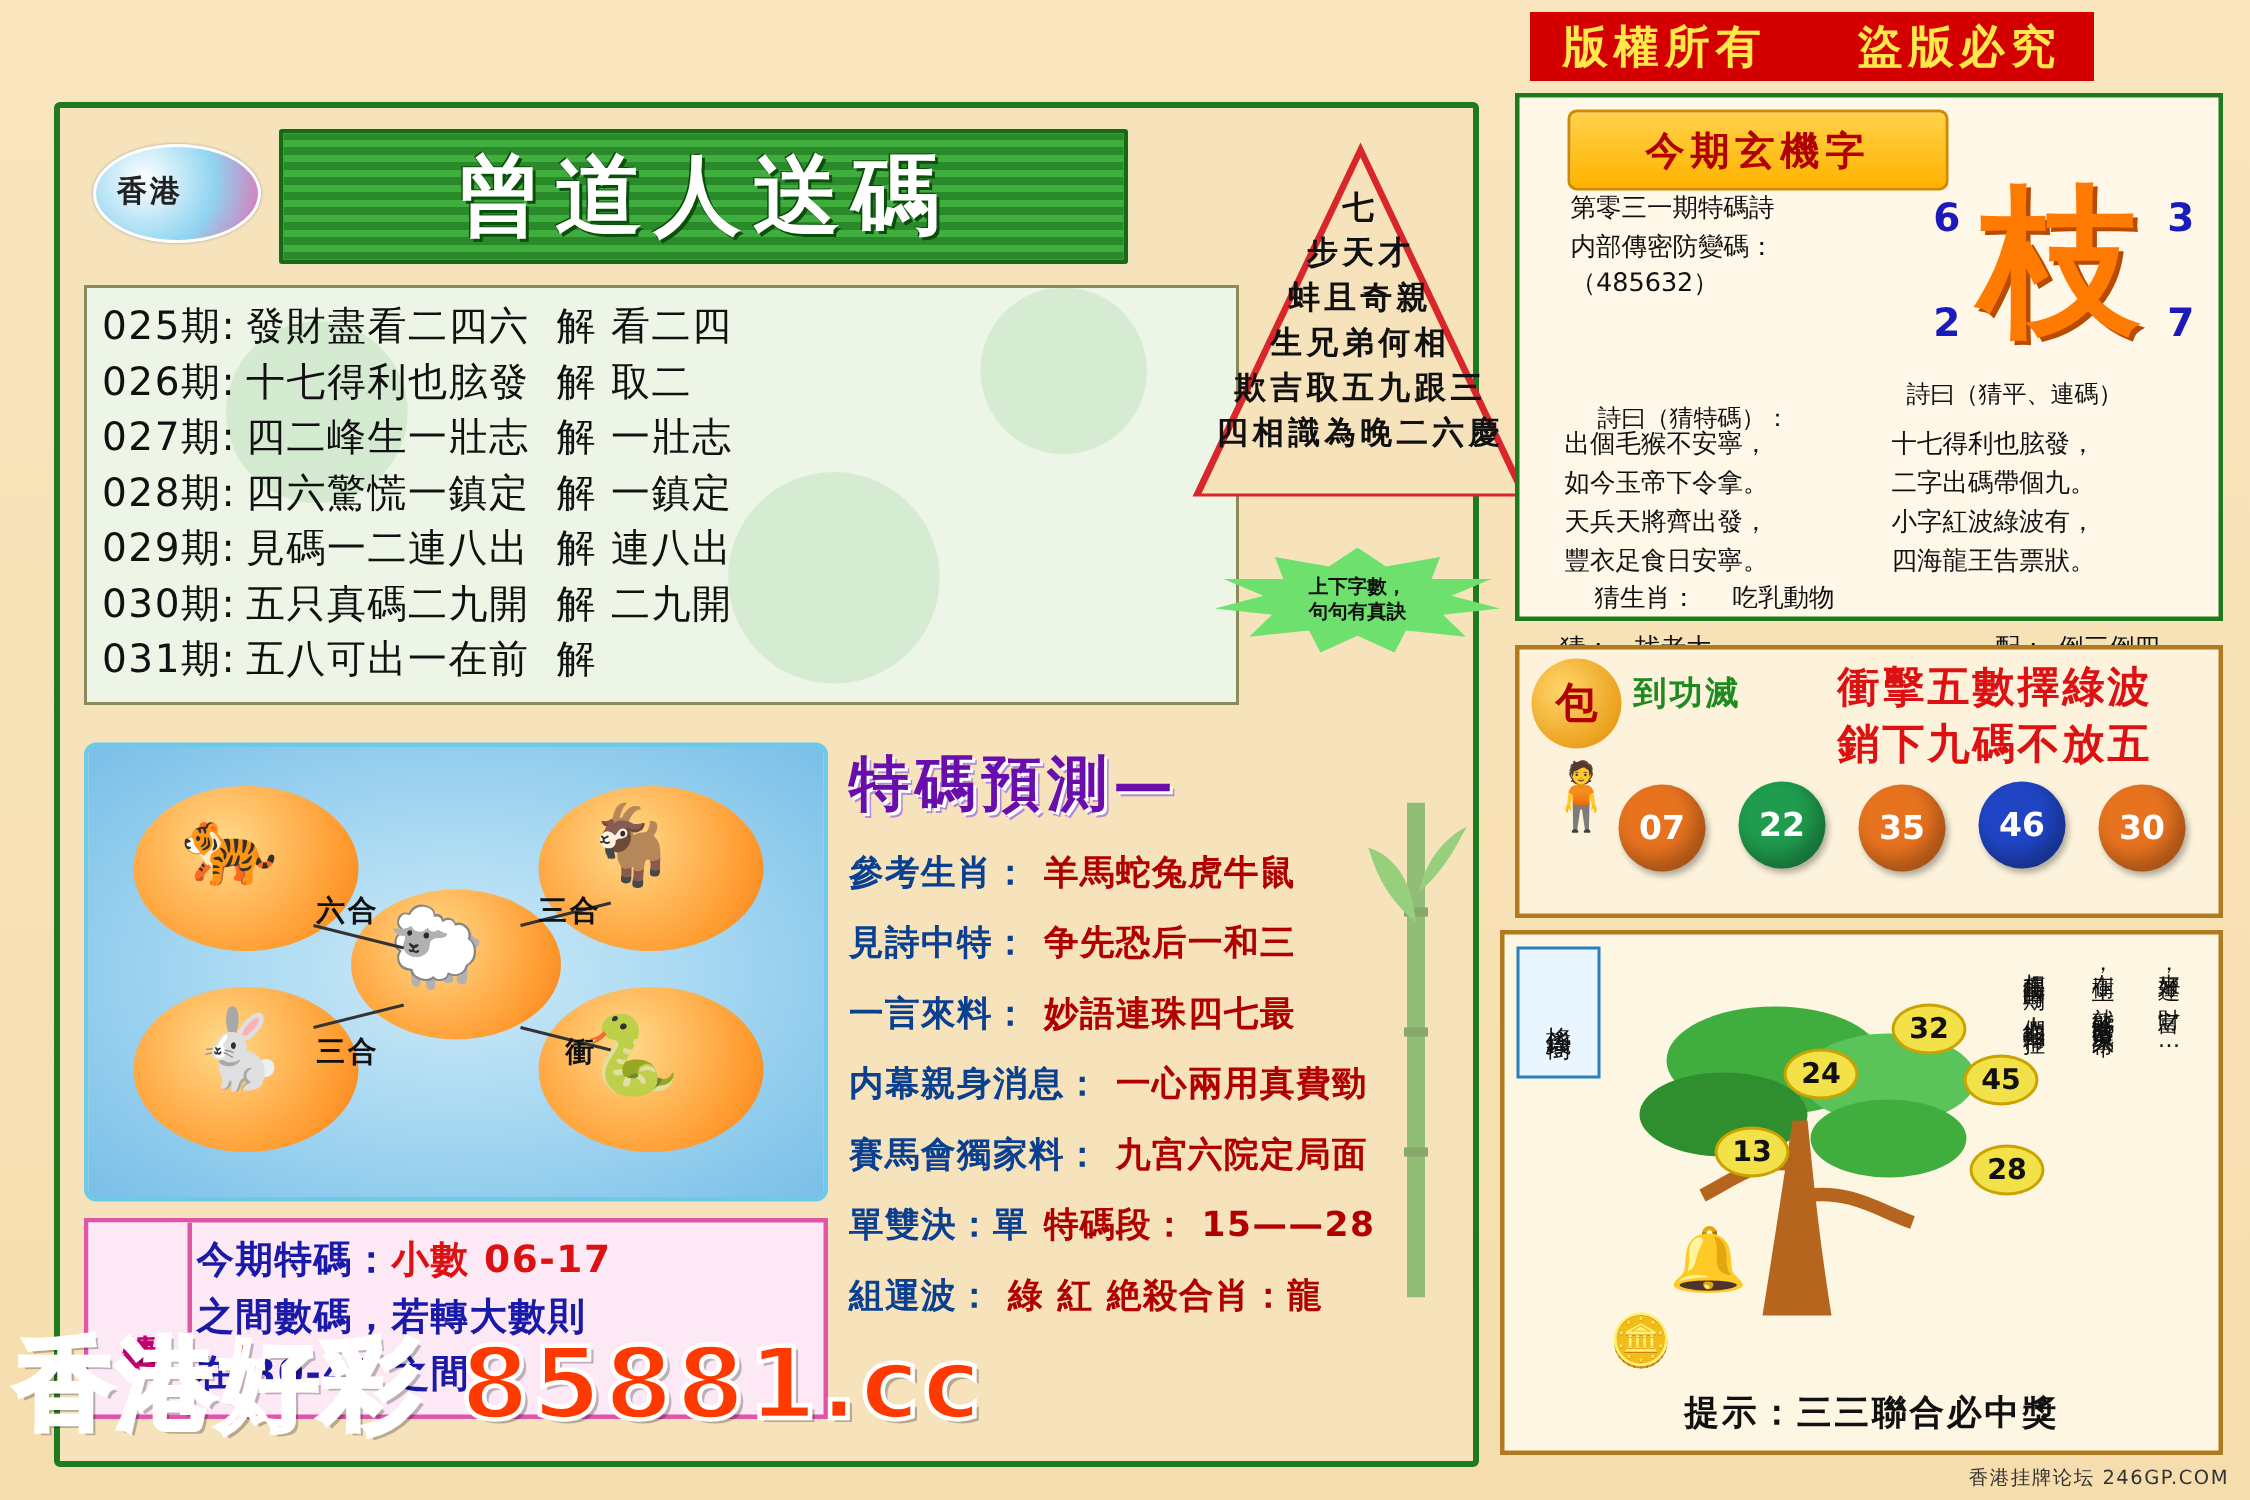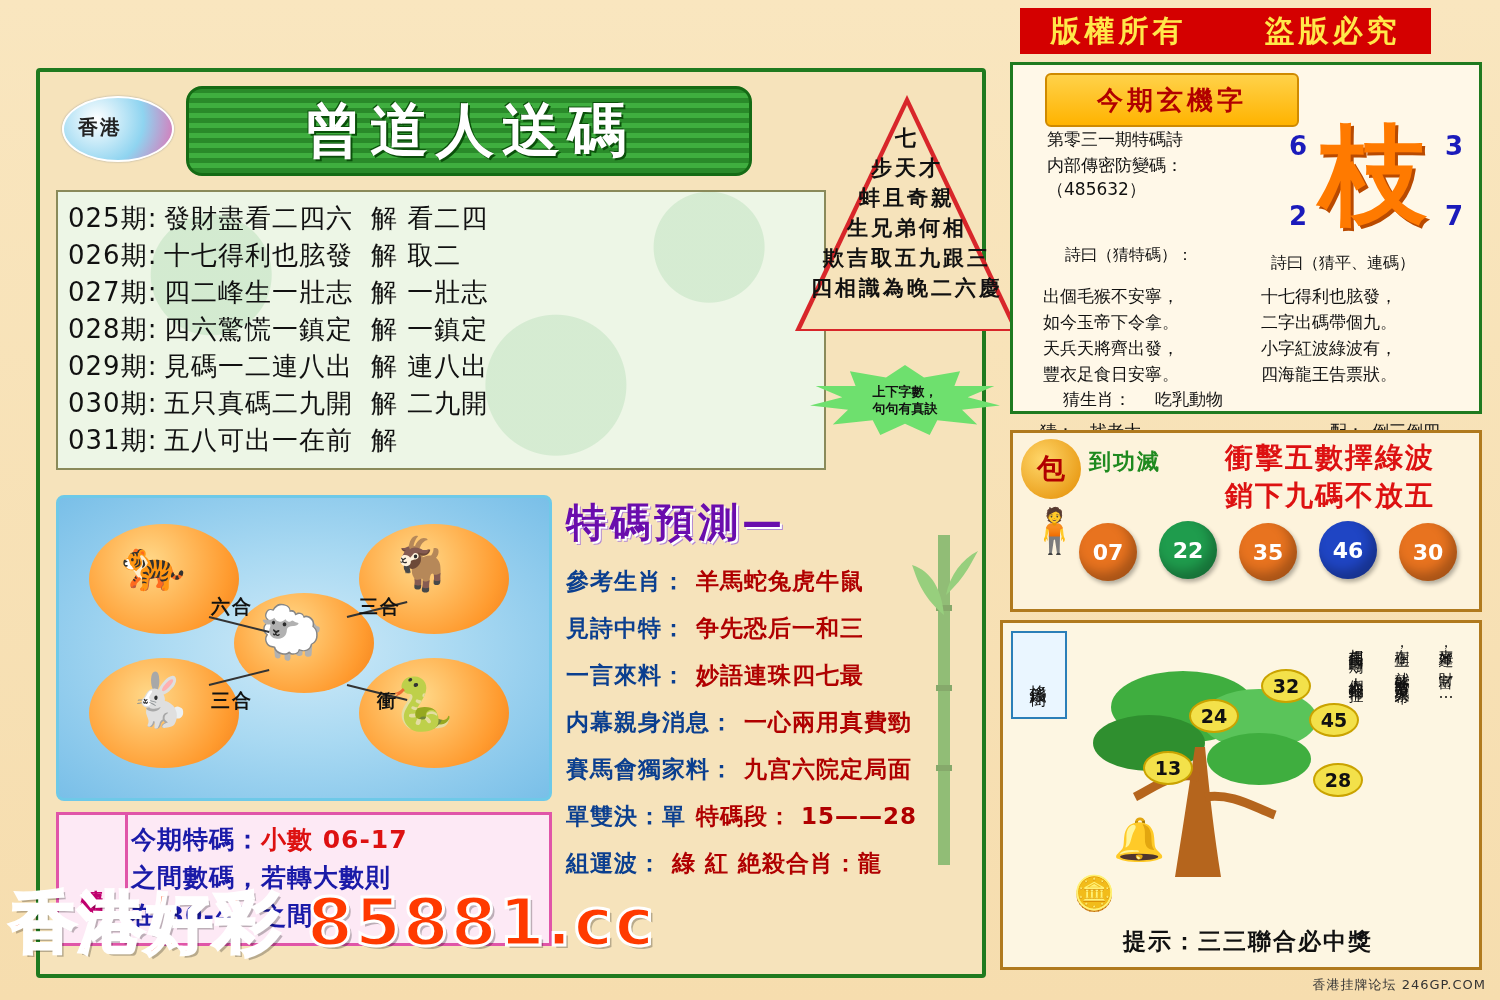--- a/index.html
+++ b/index.html
@@ -6,36 +6,36 @@
   body{
     width:1500px;height:1000px;overflow:hidden;
     background:#f7e2b8;
     font-family:"DejaVu Sans","Liberation Sans",sans-serif;
     position:relative;
   }
   .page{position:absolute;inset:0;background:linear-gradient(#f9e6bf,#f6ddae);}
   
   .abs{position:absolute;}
   
-  .topbanner{top:8px;left:1020px;width:411px;height:46px;background:#d40000;
+  .topbanner{top:8px;left:1020px;width:376px;height:46px;background:#d40000;
     display:flex;align-items:center;justify-content:space-around;
     color:#ffe84a;font-weight:bold;font-size:30px;letter-spacing:4px;
     font-family:"DejaVu Sans","Liberation Sans",sans-serif;gap:17px;}
   
   .leftframe{top:68px;left:36px;width:950px;height:910px;border:4px solid #1f7a1f;
      background:#f6e3bb;box-sizing:border-box;border-radius:4px;}
   
   .titlewrap{top:82px;left:56px;width:700px;height:90px;}
   .logo-circle{position:absolute;left:6px;top:14px;width:108px;height:62px;border-radius:50%;
      background:radial-gradient(circle at 30% 35%,#ffffff,#8fd4f0 55%,#e56ab0 100%);
      border:2px solid #fff;box-shadow:0 0 2px #999;}
   .logo-text{position:absolute;left:22px;top:32px;font-size:20px;font-weight:bold;color:#222;letter-spacing:2px;}
   .maintitle{position:absolute;left:130px;top:4px;width:560px;height:84px;
      background:repeating-linear-gradient(0deg,#2a8a2a 0 5px,#3fae3f 5px 10px);
-     border:3px solid #156b15;border-radius:16px;
+     border:3px solid #156b15;border-radius:2px;
      display:flex;align-items:center;justify-content:center;}
   .maintitle span{font-size:58px;font-weight:bold;color:#fff;letter-spacing:8px;
      text-shadow:2px 2px 0 #0a4f0a,-1px -1px 0 #0a4f0a;}
   
   .verses{top:190px;left:56px;width:770px;height:280px;border:2px solid #8a8a5a;
      background:#edf6e6;
      background-image:radial-gradient(circle at 20% 30%,rgba(190,225,190,.55) 0 60px,transparent 61px),
                       radial-gradient(circle at 65% 70%,rgba(190,225,190,.5) 0 70px,transparent 71px),
                       radial-gradient(circle at 85% 20%,rgba(190,225,190,.5) 0 55px,transparent 56px);
      padding:8px 10px;box-sizing:border-box;}
@@ -272,21 +272,21 @@
     </div>
     <div class="smalltxt" style="left:34px;top:62px;">第零三一期特碼詩</div>
     <div class="smalltxt" style="left:34px;top:88px;">内部傳密防變碼：</div>
     <div class="smalltxt" style="left:34px;top:112px;">（485632）</div>
     <div class="bigword">枝</div>
     <div class="cnr" style="right:172px;top:66px;">6</div>
     <div class="cnr" style="right:16px;top:66px;">3</div>
     <div class="cnr" style="right:172px;top:136px;">2</div>
     <div class="cnr" style="right:16px;top:136px;">7</div>
 
-    <div class="poemhead" style="position:absolute;left:52px;top:180px;">詩曰（猜特碼）：</div>
+    <div class="poemhead" style="position:absolute;left:52px;top:204px;">詩曰（猜特碼）：</div>
     <div class="poemhead" style="position:absolute;left:258px;top:188px;">詩曰（猜平、連碼）</div>
 
     <div class="poemcol" style="left:30px;top:218px;width:210px;">
       <div>出個毛猴不安寧，</div>
       <div>如今玉帝下令拿。</div>
       <div>天兵天將齊出發，</div>
       <div>豐衣足食日安寧。</div>
     </div>
     <div class="poemcol" style="left:248px;top:218px;width:210px;">
       <div>十七得利也胘發，</div>

